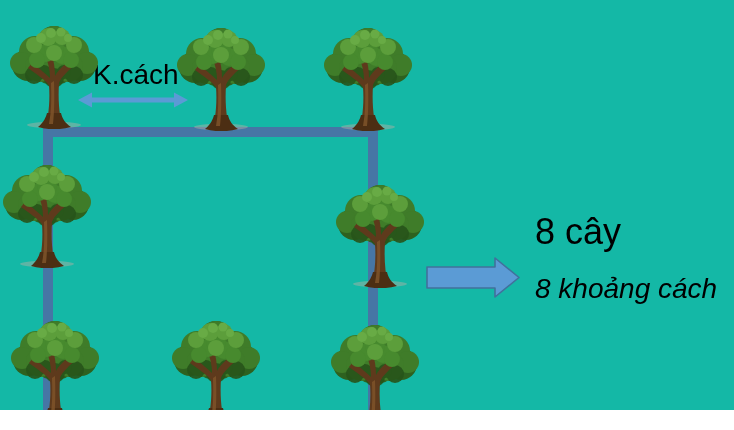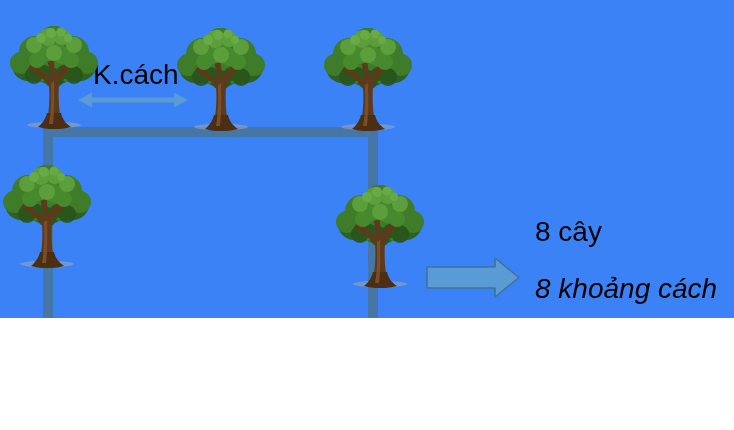--- a/index.html
+++ b/index.html
@@ -3,22 +3,22 @@
 <meta charset="utf-8">
 <style>
   html, body {
     margin: 0;
     padding: 0;
     background: #ffffff;
   }
   .stage {
     position: relative;
     width: 734px;
-    height: 318px;
-    background: #3b82f6;
+    height: 410px;
+    background: #14b8a6;
     overflow: hidden;
     font-family: "Liberation Sans", sans-serif;
     color: var(--text-color, #000);
   }
   .square {
     position: absolute;
     left: 43px;
     top: 127px;
     width: 315px;
     height: 280px;
@@ -53,21 +53,21 @@
   .result-arrow polygon {
     fill: var(--result-arrow-fill, #5B9BD5);
     stroke: var(--result-arrow-border, #41719C);
     stroke-width: 1.6;
     stroke-linejoin: round;
   }
   .result-line1 {
     position: absolute;
     left: 535px;
     top: 215px;
-    font-size: 28px;
+    font-size: 36px;
     line-height: 34px;
     white-space: nowrap;
   }
   .result-line2 {
     position: absolute;
     left: 535px;
     top: 272px;
     font-size: 28px;
     line-height: 34px;
     white-space: nowrap;

